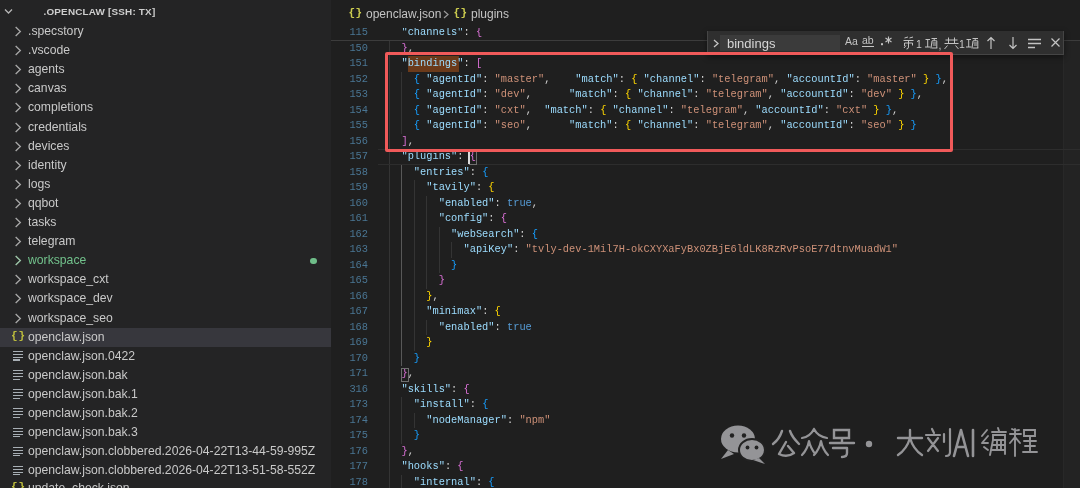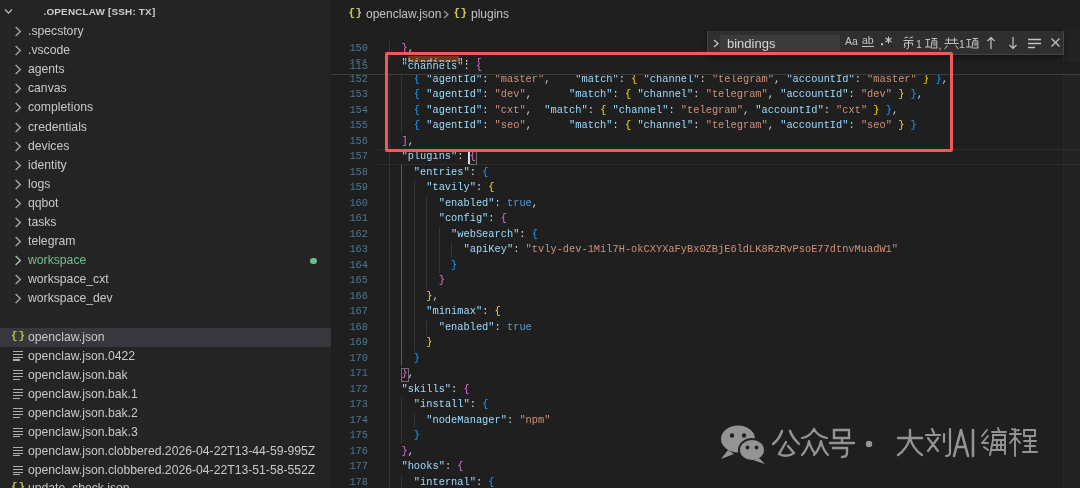--- a/index.html
+++ b/index.html
@@ -24,21 +24,21 @@
   
   #editor { position:absolute; left:331px; top:0; width:749px; height:488px; background:#1f1f1f; }
   #crumbs { position:absolute; left:0; top:0; width:749px; height:28px; font-size:12px; color:#c4c4c4; }
   .mono, .cl, .num { font-family:"Liberation Mono",monospace; font-size:10.35px; }
   .cl { position:absolute; left:58px; height:15.5px; line-height:15.5px; white-space:pre; color:#d4d4d4; }
   .num { position:absolute; left:0; width:37px; height:15.5px; line-height:15.5px; text-align:right; color:#4a7694; }
   .k { color:#9cdcfe; } .s { color:#ce9178; } .g { color:#ffd700; } .p { color:#da70d6; }
   .bl { color:#179fff; } .t { color:#569cd6; }
   .guide { position:absolute; width:1px; background:#343434; }
   .guide.act { background:#585858; }
-  #sticky { position:absolute; left:0; top:28px; width:749px; height:13px; background:#1f1f1f; border-bottom:1px solid #3c3c3c; overflow:hidden; z-index:5;margin-top:34px; }
+  #sticky { position:absolute; left:0; top:28px; width:749px; height:13px; background:#1f1f1f; border-bottom:1px solid #3c3c3c; overflow:hidden; z-index:5; }
   #match151 { position:absolute; background:#6b3a1a; z-index:0; }
   .brk { position:absolute; border:1px solid #6f6f6f; z-index:3; }
   .cursor { position:absolute; width:1.3px; background:#dcdcdc; z-index:4; }
   
   #find { position:absolute; left:376px; top:31px; width:357px; height:24px; background:#2f2f2f; border:1px solid #454545; border-top:none; z-index:6; box-shadow:0 2px 6px rgba(0,0,0,0.45); }
   #find .inp { position:absolute; left:12px; top:4px; width:120px; height:16px; background:#3b3b3b; }
   #find .inp .q { position:absolute; left:7px; top:1px; font-size:13px; color:#d6d6d6; }
   #find .ic { position:absolute; color:#c4c4c4; }
   
   #redbox { position:absolute; left:54px; top:52px; width:568px; height:100px; border:3px solid #f05a5a; border-radius:2px; z-index:8; }
@@ -140,20 +140,26 @@
           <path d="M1.2 1.5 L4.8 5 L1.2 8.5" stroke="#9fc8aa" stroke-width="1.05" fill="none"></path>
         </svg>
         <span class="lbl grn">workspace</span>
         <span class="dot"></span>
       </div>
     <div class="row" style="top:289.3px">
         <svg class="fchev" width="6" height="10" viewBox="0 0 6 10">
           <path d="M1.2 1.5 L4.8 5 L1.2 8.5" stroke="#a9a9a9" stroke-width="1" fill="none"></path>
         </svg>
         <span class="lbl">workspace_dev</span>
+      </div>
+    <div class="row" style="top:308.4px">
+        <svg class="fchev" width="6" height="10" viewBox="0 0 6 10">
+          <path d="M1.2 1.5 L4.8 5 L1.2 8.5" stroke="#a9a9a9" stroke-width="1" fill="none"></path>
+        </svg>
+        <span class="lbl">workspace_seo</span>
       </div>
     <div class="row sel" style="top:327.5px">
         <span class="jico">{}</span>
         <span class="lbl">openclaw.json</span>
       </div>
     <div class="row" style="top:346.6px">
         <span class="lico"></span>
         <span class="lbl">openclaw.json.0422</span>
       </div>
     <div class="row" style="top:365.7px">
@@ -247,21 +253,21 @@
       <div class="num" style="top:304px">167</div>
         <div class="cl" style="top:304px">      <span class="k">"minimax"</span>: <span class="g">{</span></div>
       <div class="num" style="top:319.5px">168</div>
         <div class="cl" style="top:319.5px">        <span class="k">"enabled"</span>: <span class="t">true</span></div>
       <div class="num" style="top:335px">169</div>
         <div class="cl" style="top:335px">      <span class="g">}</span></div>
       <div class="num" style="top:350.5px">170</div>
         <div class="cl" style="top:350.5px">    <span class="bl">}</span></div>
       <div class="num" style="top:366px">171</div>
         <div class="cl" style="top:366px">  <span class="p">}</span>,</div>
-      <div class="num" style="top:381.5px">172</div>
+      <div class="num" style="top:381.5px">316</div>
         <div class="cl" style="top:381.5px">  <span class="k">"skills"</span>: <span class="p">{</span></div>
       <div class="num" style="top:397px">173</div>
         <div class="cl" style="top:397px">    <span class="k">"install"</span>: <span class="bl">{</span></div>
       <div class="num" style="top:412.5px">174</div>
         <div class="cl" style="top:412.5px">      <span class="k">"nodeManager"</span>: <span class="s">"npm"</span></div>
       <div class="num" style="top:428px">175</div>
         <div class="cl" style="top:428px">    <span class="bl">}</span></div>
       <div class="num" style="top:443.5px">176</div>
         <div class="cl" style="top:443.5px">  <span class="p">}</span>,</div>
       <div class="num" style="top:459px">177</div>

